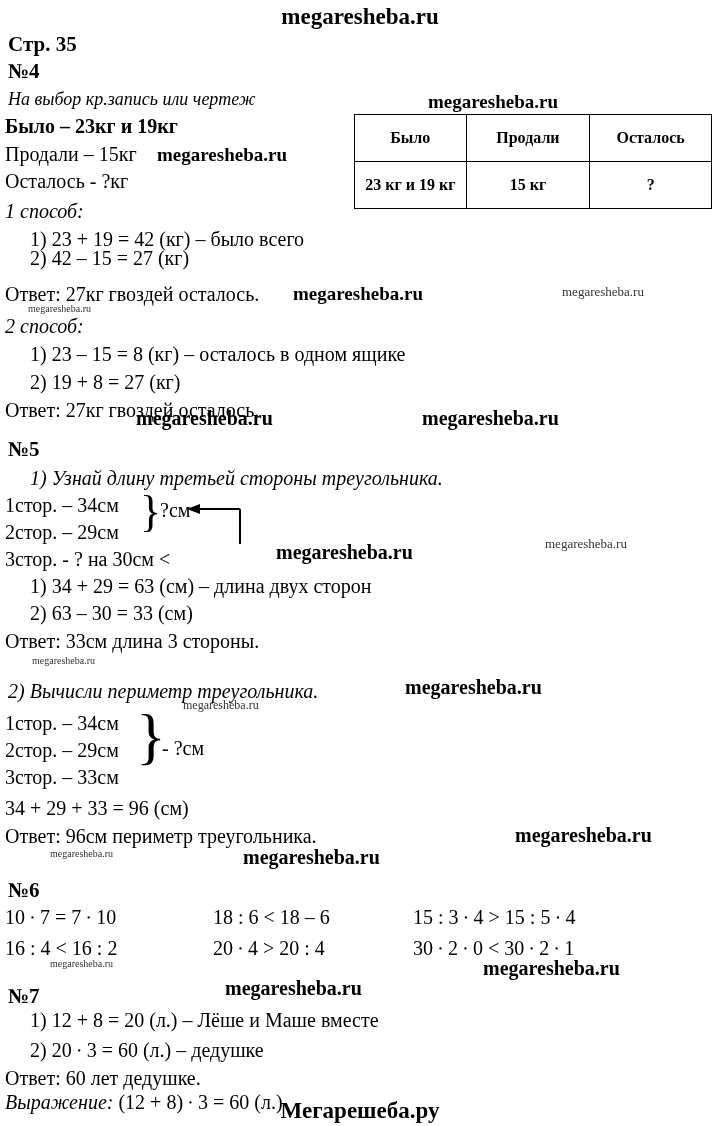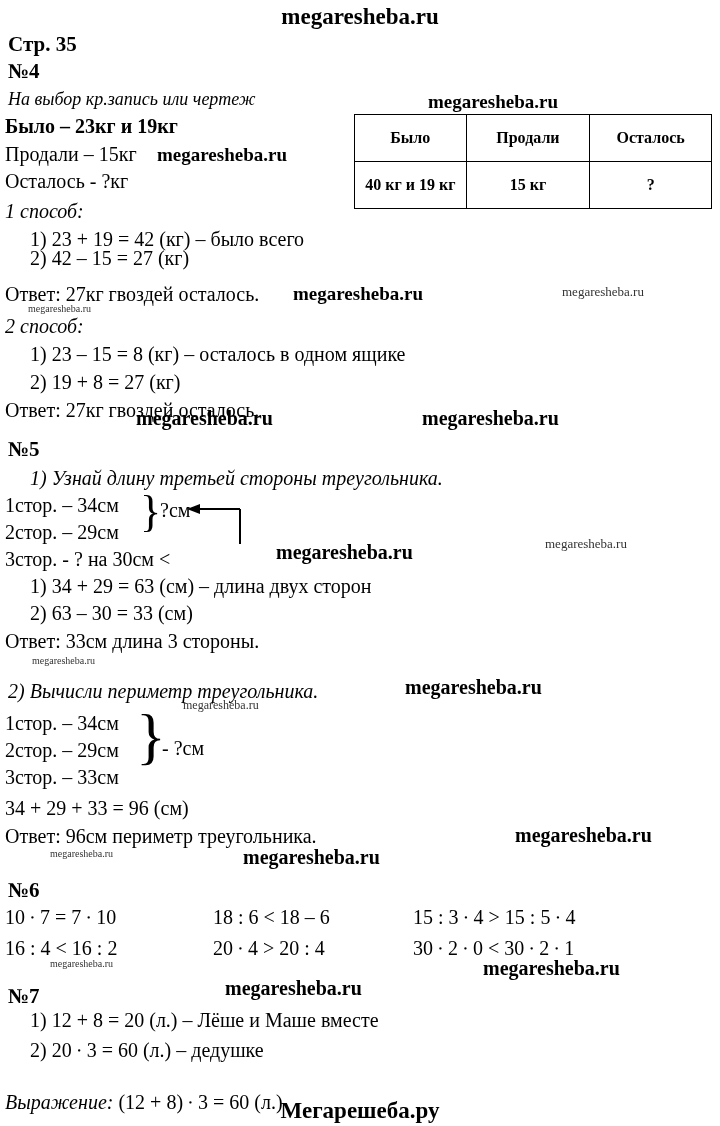--- a/index.html
+++ b/index.html
@@ -53,21 +53,21 @@
         <col class="c2">
         <col class="c3">
       </colgroup>
     <tbody>
         <tr>
       <th>Было</th>
       <th>Продали</th>
       <th>Осталось</th>
     </tr>
     <tr>
-      <td>40 кг и 19 кг</td>
+      <td>23 кг и 19 кг</td>
       <td>15 кг</td>
       <td>?</td>
     </tr>
   </tbody>
     </table>
 
   <div class="l i" style="left:5px;top:199px;">1 способ:</div>
   <div class="l" style="left:30px;top:227px;">1) 23 + 19 = 42 (кг) – было всего</div>
   <div class="l" style="left:30px;top:246px;">2) 42 – 15 = 27 (кг)</div>
   <div class="l" style="left:5px;top:282px;">Ответ: 27кг гвоздей осталось.</div>
@@ -129,17 +129,18 @@
   <div class="l" style="left:213px;top:936px;">20 ∙ 4 &gt; 20 : 4</div>
   <div class="l" style="left:413px;top:936px;">30 ∙ 2 ∙ 0 &lt; 30 ∙ 2 ∙ 1</div>
 
   <div class="wm-xs" style="left:50px;top:958px;">megaresheba.ru</div>
   <div class="wm" style="left:483px;top:957px;font-size:20px;">megaresheba.ru</div>
 
   <div class="l b" style="left:8px;top:984px;font-size:21px;">№7</div>
   <div class="wm" style="left:225px;top:977px;font-size:20px;">megaresheba.ru</div>
   <div class="l" style="left:30px;top:1008px;">1) 12 + 8 = 20 (л.) – Лёше и Маше вместе</div>
   <div class="l" style="left:30px;top:1038px;">2) 20 ∙ 3 = 60 (л.) – дедушке</div>
+  <div class="l" style="left:5px;top:1066px;">Ответ: 60 лет дедушке.</div>
   <div class="l" style="left:5px;top:1090px;"><span class="i">Выражение:</span> <span>(12 + 8) ∙ 3 = 60 (л.)</span></div>
 
   <div class="l b center" style="top:1097px;font-size:23px;">Мегарешеба.ру</div>
 
 </div>
 
 </body></html>

